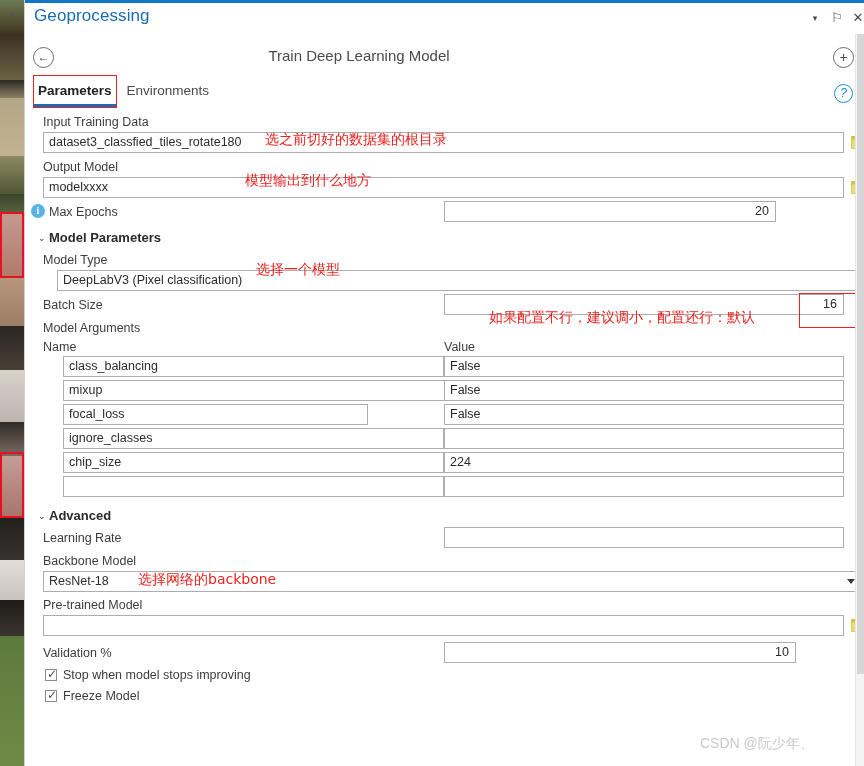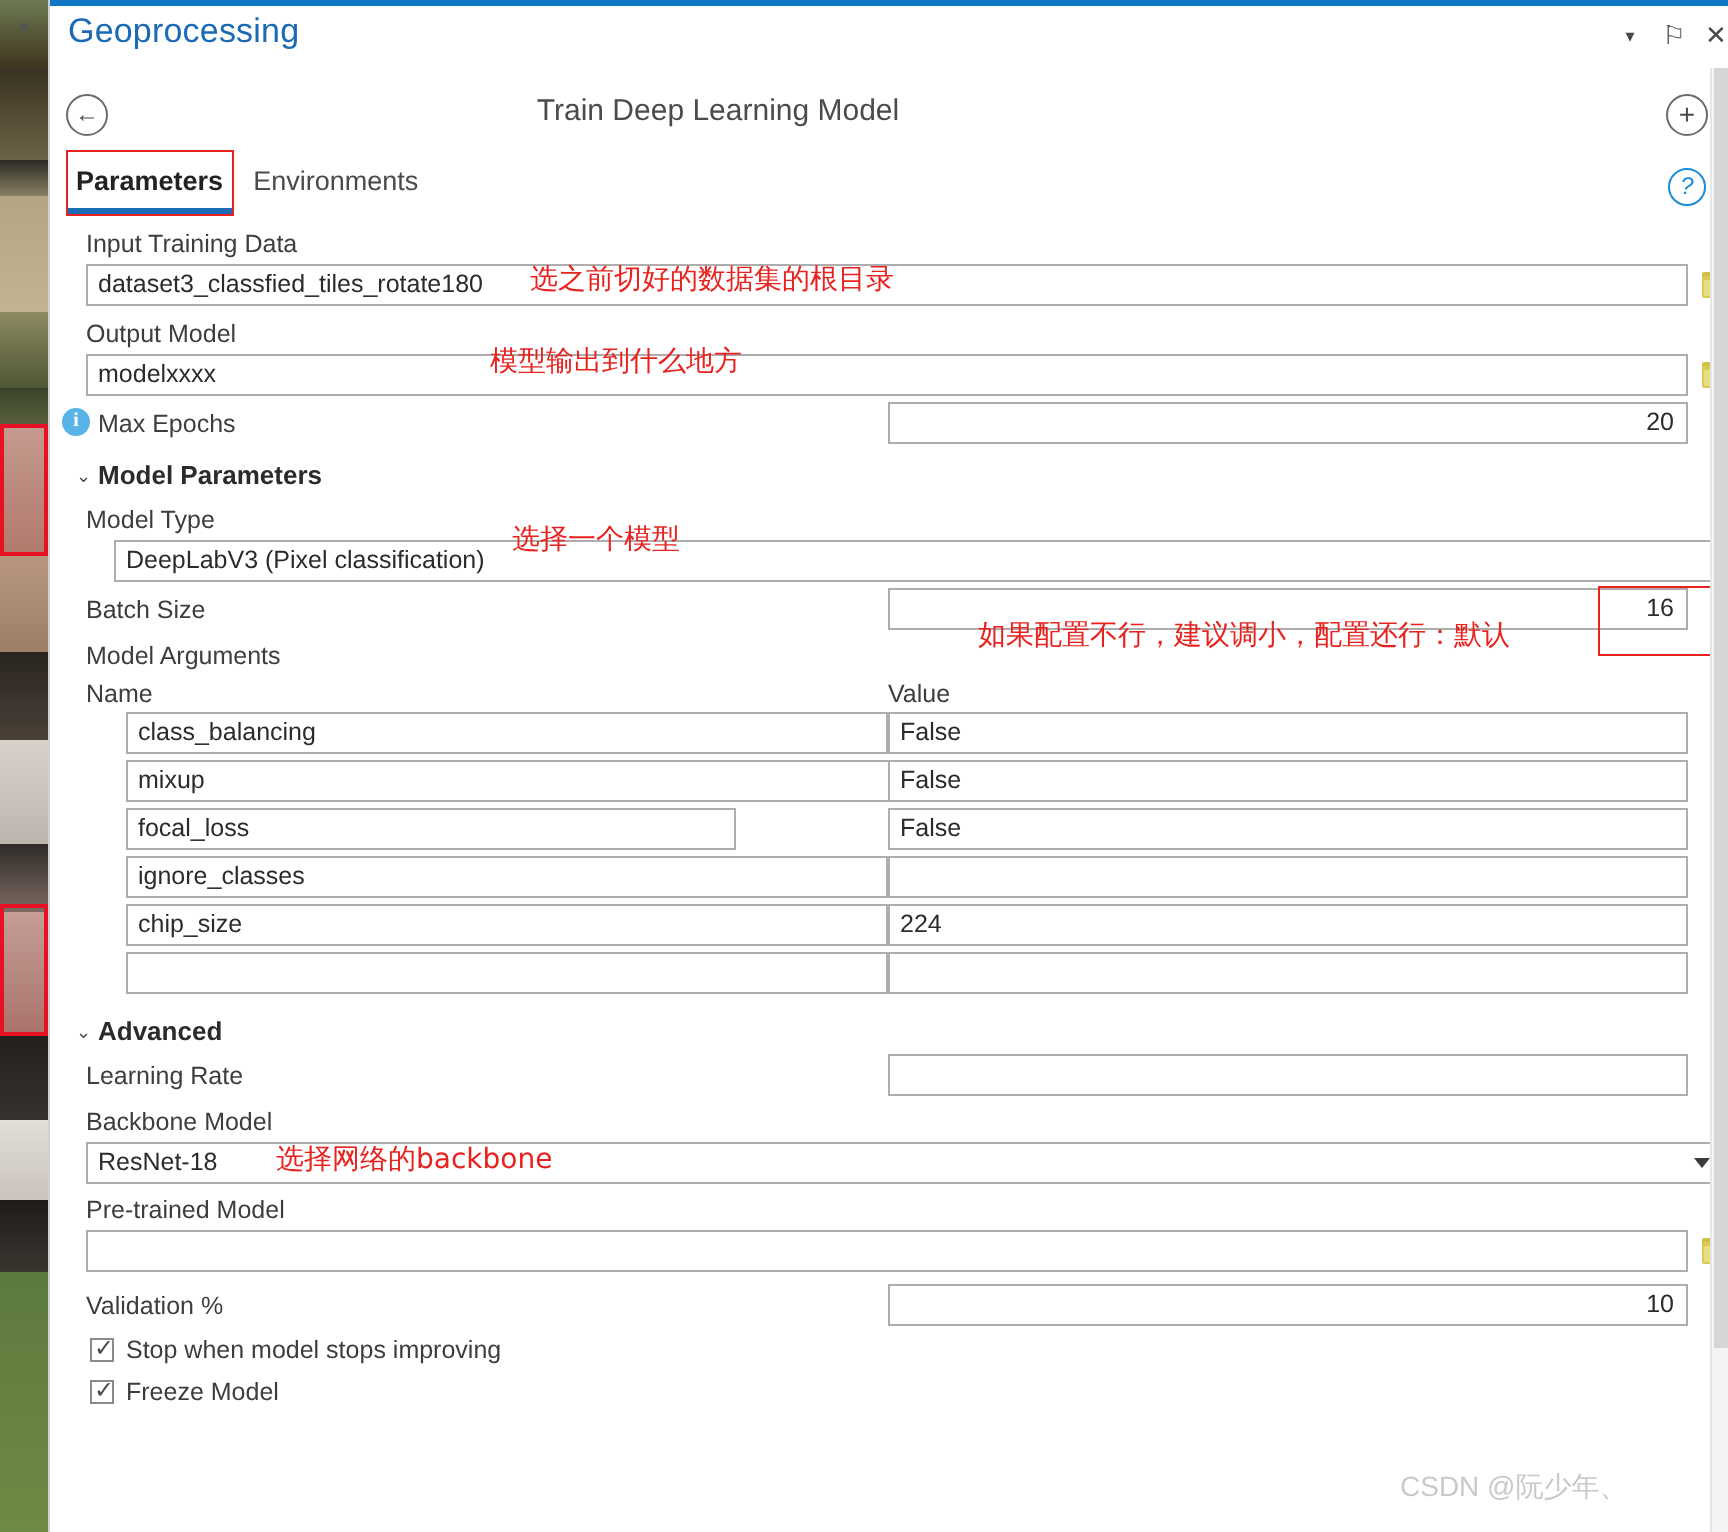--- a/index.html
+++ b/index.html
@@ -218,21 +218,21 @@
       <span class="v">modelxxxx</span>
     </div>
     <div class="folder" style="left:826px;top:73px;">
       <div class="fback"></div>
         <div class="ffront"></div>
         <div class="finner"></div>
     </div>
 
     <div class="info-i" style="left:6px;top:96px;">i</div>
     <div class="lbl" style="left:24px;top:97px;">Max Epochs</div>
-    <div class="fld" style="left:419px;top:93px;width:400px;">
+    <div class="fld" style="left:419px;top:93px;width:332px;">
       <span class="vr">20</span>
     </div>
 
     <div class="sect" style="left:24px;top:122px;">
       <span class="chev">⌄</span>
       <span>Model Parameters</span>
     </div>
 
     <div class="lbl" style="left:18px;top:145px;">Model Type</div>
     <div class="fld drop" style="left:32px;top:162px;width:819px;">
@@ -311,21 +311,21 @@
     <div class="fld" style="left:18px;top:507px;width:801px;">
       <span class="v"></span>
     </div>
     <div class="folder" style="left:826px;top:511px;">
       <div class="fback"></div>
         <div class="ffront"></div>
         <div class="finner"></div>
     </div>
 
     <div class="lbl" style="left:18px;top:538px;">Validation %</div>
-    <div class="fld" style="left:419px;top:534px;width:400px;">
+    <div class="fld" style="left:419px;top:534px;width:352px;">
       <span class="vr">10</span>
     </div>
 
     <div class="cbrow" style="left:20px;top:560px;">
       <span class="cbox">
           <span class="tick">✓</span>
         </span>
       <span class="cbl">Stop when model stops improving</span>
     </div>
     <div class="cbrow" style="left:20px;top:581px;">

